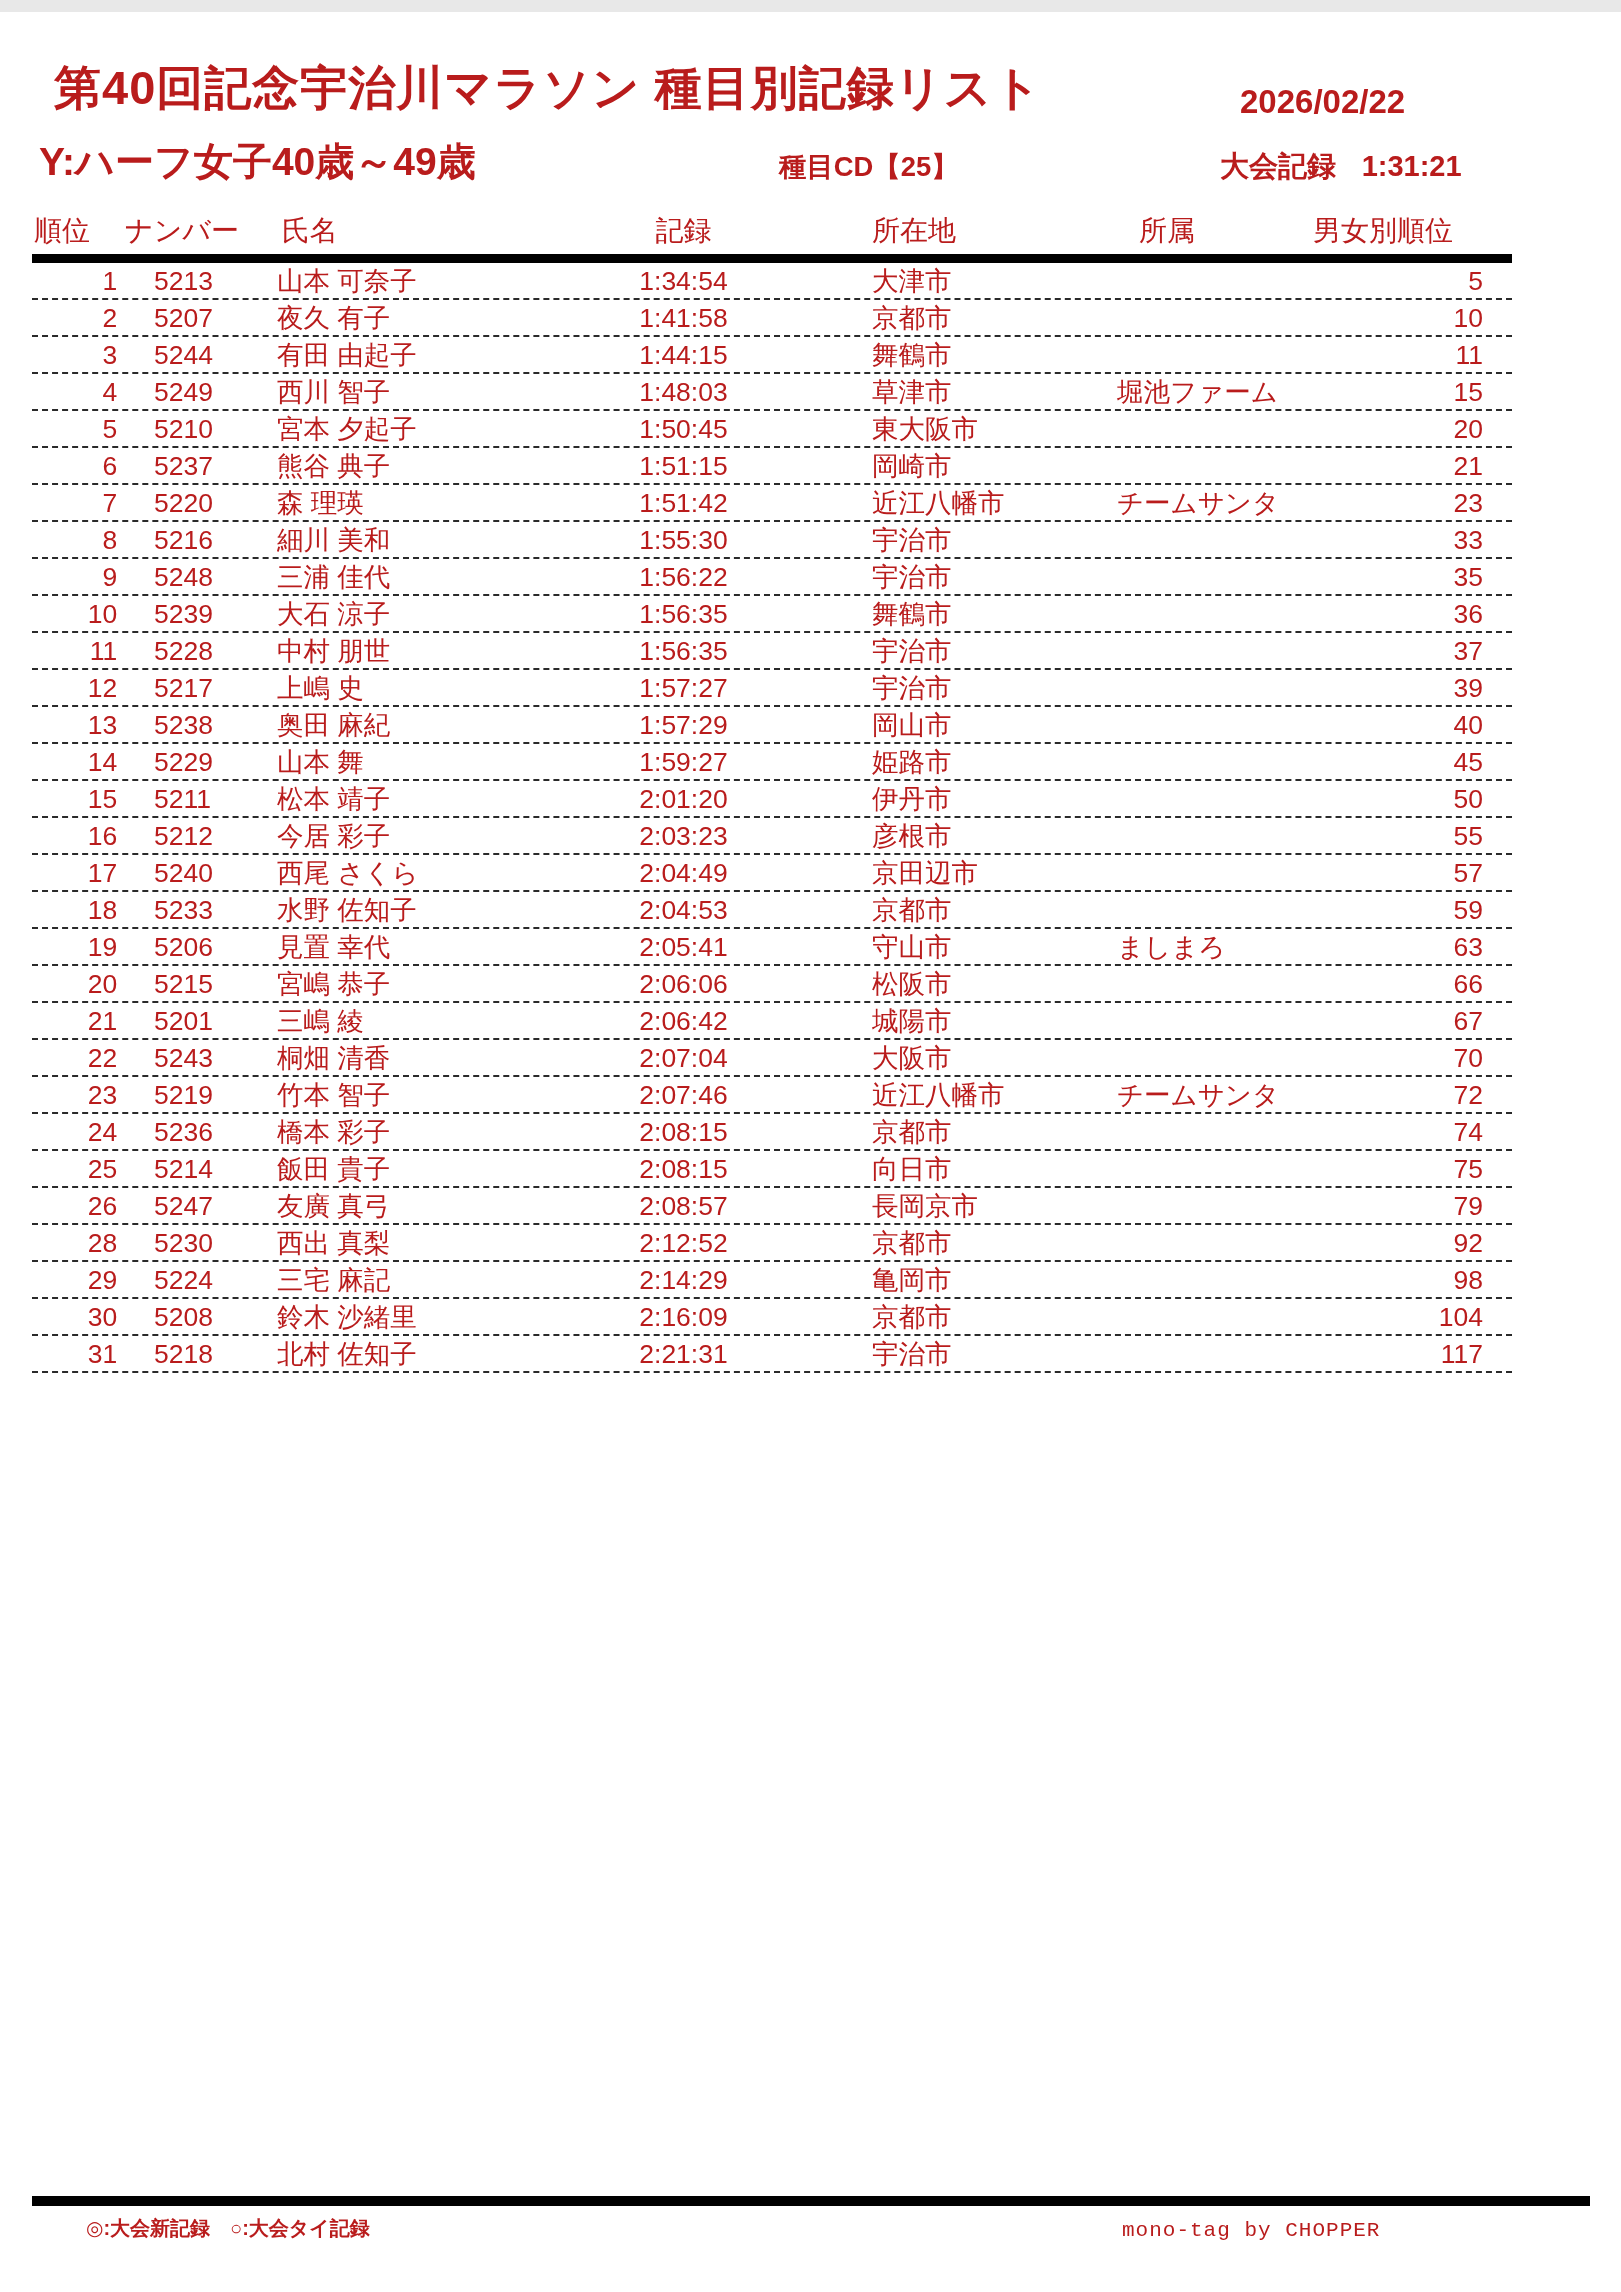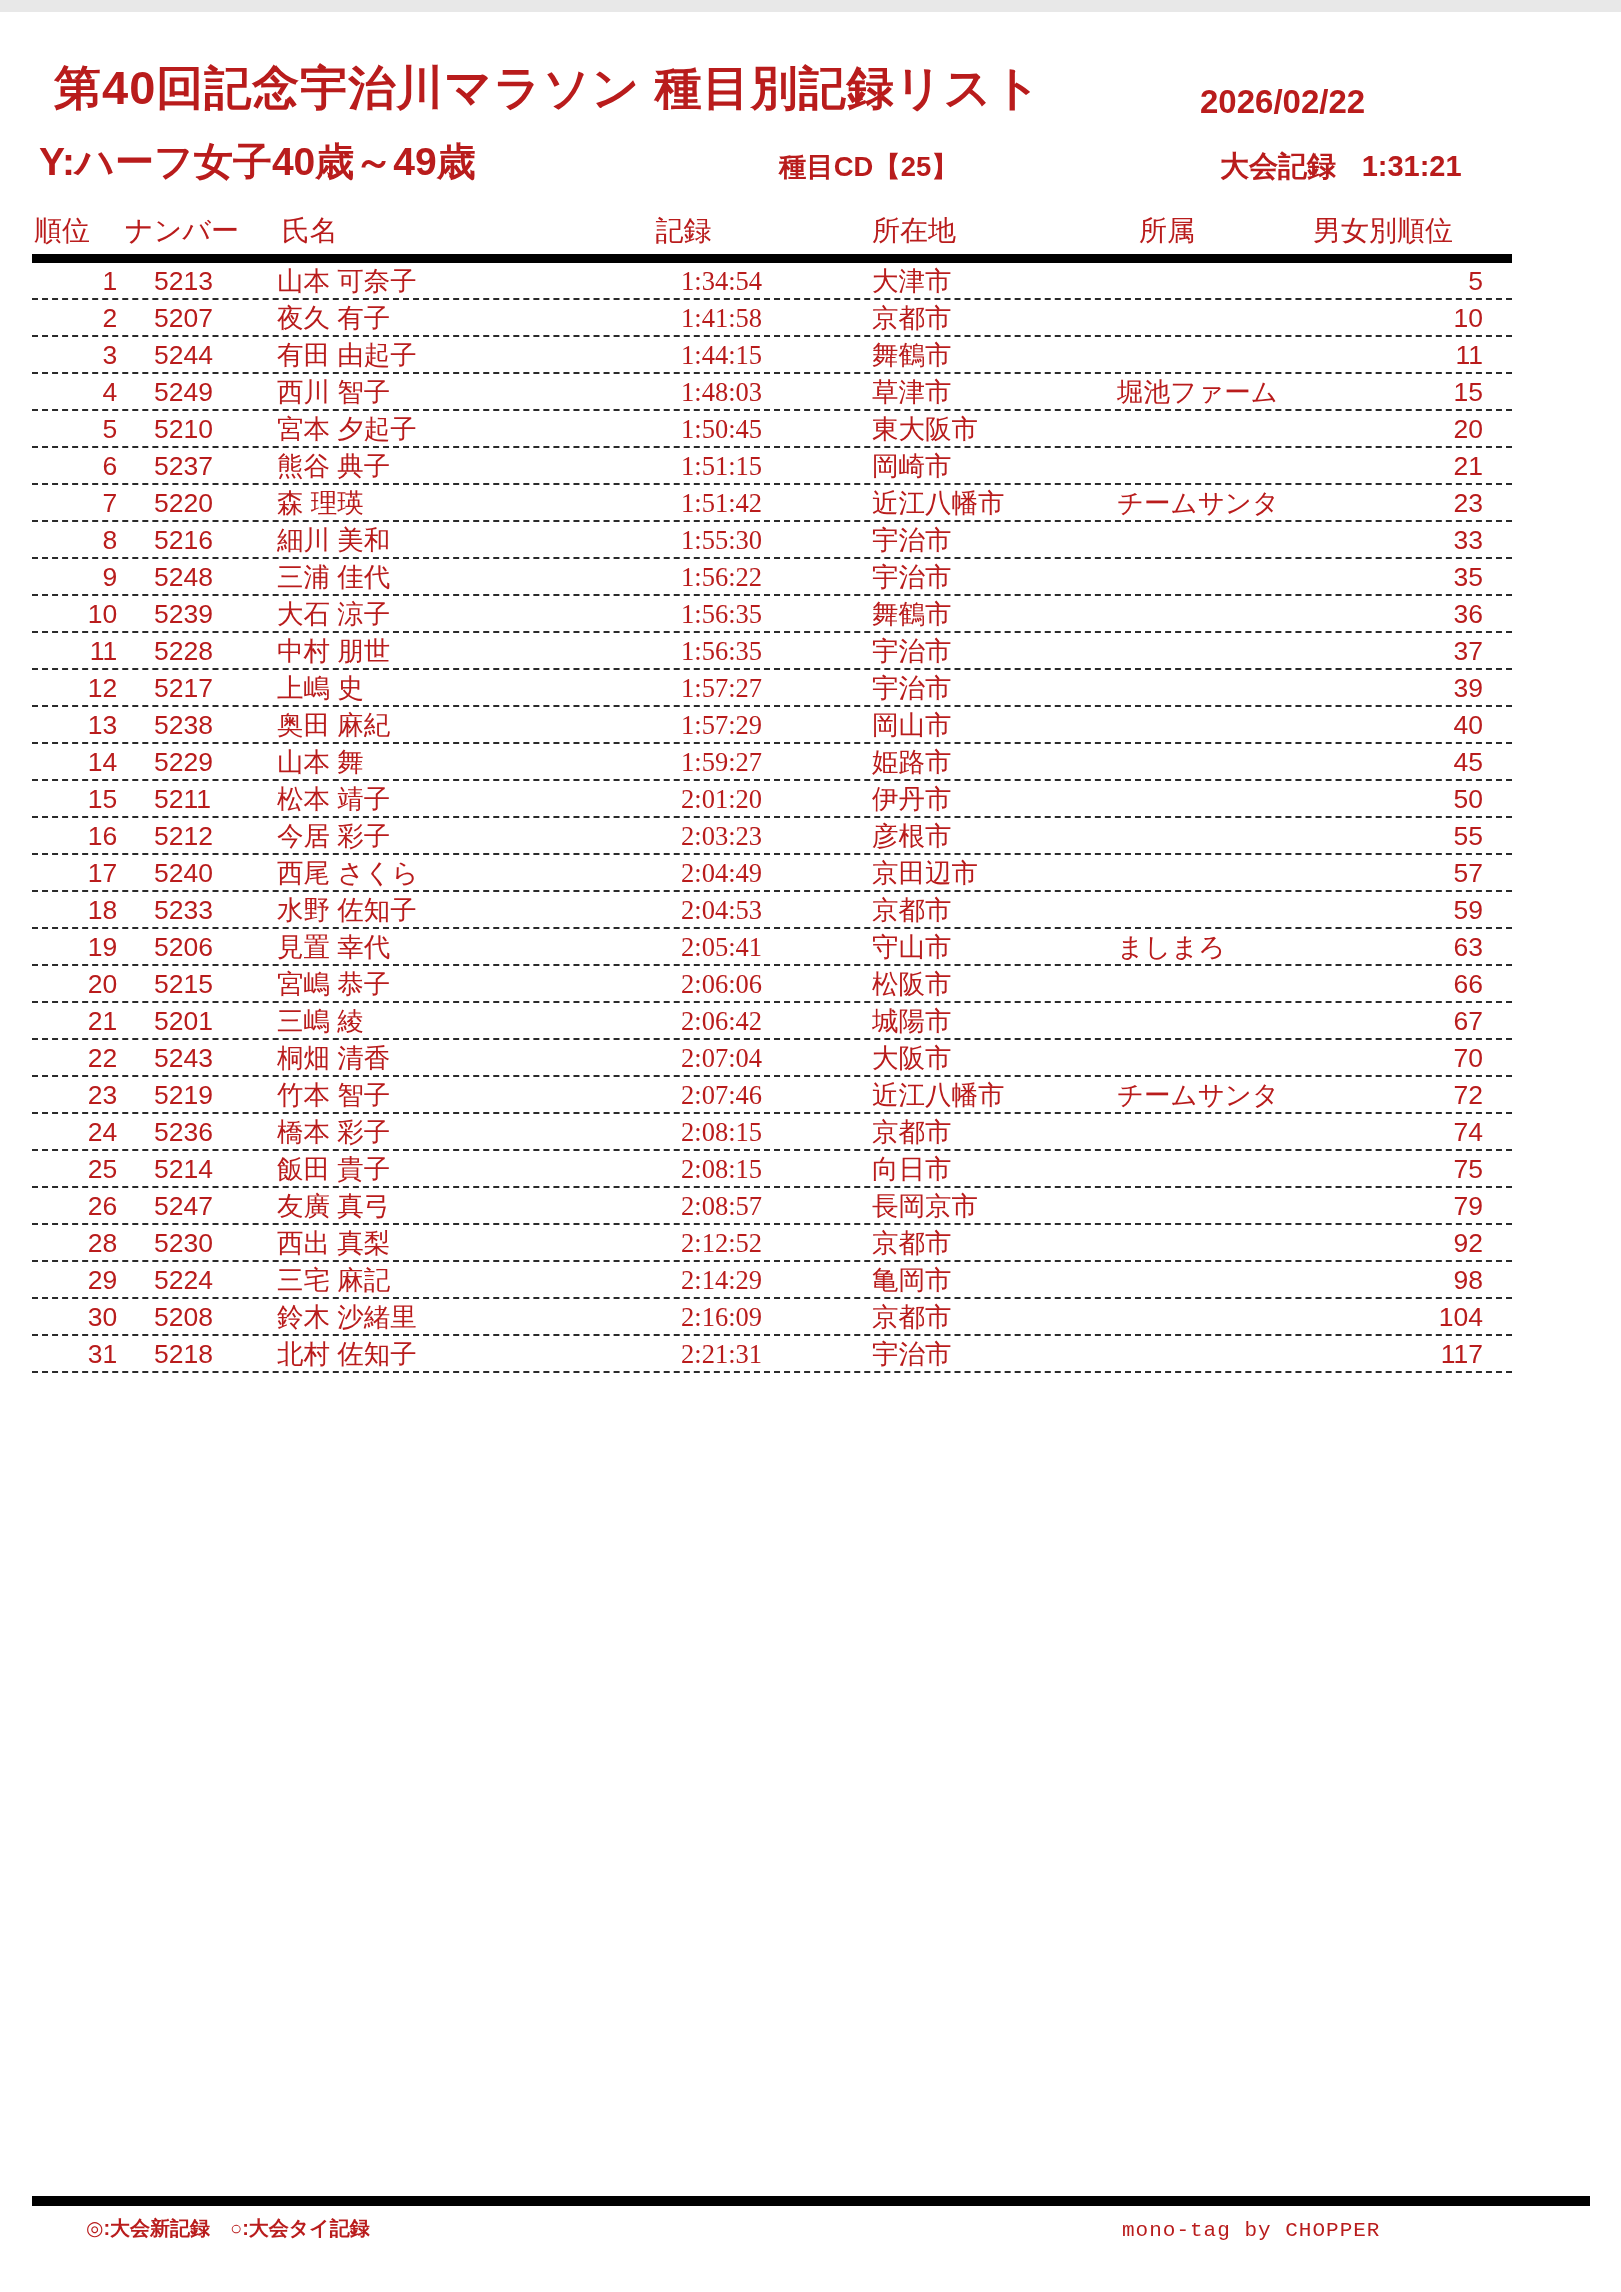--- a/index.html
+++ b/index.html
@@ -11,21 +11,21 @@
     font-family:"Liberation Sans","DejaVu Sans",sans-serif;
     overflow:hidden;
     margin:12px auto;
   }
   .page-title{
     position:absolute;left:54px;top:45px;
     font-size:47px;font-weight:bold;letter-spacing:1px;
     white-space:nowrap;margin:0;
   }
   .event-date{
-    position:absolute;left:1200px;top:71px;
+    position:absolute;left:1240px;top:71px;
     font-size:33px;font-weight:bold;white-space:nowrap;
   }
   .category-title{
     position:absolute;left:39px;top:123px;
     font-size:39px;font-weight:bold;white-space:nowrap;
   }
   .event-cd{
     position:absolute;left:779px;top:137px;
     font-size:27.4px;font-weight:bold;white-space:nowrap;
   }
@@ -59,21 +59,21 @@
     font-size:26.5px;
   }
   .trow{
     height:37px;
     border-bottom:2px dashed #2a2a2a;
     box-sizing:border-box;
   }
   .c-rank{text-align:right;padding-right:7.8px;}
   .c-number{padding-left:29px;}
   .c-name{padding-left:4.9px;white-space:nowrap;}
-  .c-time{text-align:right;font-family:Liberation Serif, serif;}
+  .c-time{text-align:center;}
   .c-city{padding-left:110px;white-space:nowrap;}
   .c-team{padding-left:110px;white-space:nowrap;}
   .c-grank{text-align:right;padding-right:29px;}
   .footer-bar{
     position:absolute;left:32px;top:2184px;width:1558px;height:9.8px;
     background:#000;
   }
   .footer-legend{
     position:absolute;left:86px;top:2203px;
     font-size:20px;font-weight:bold;white-space:nowrap;

